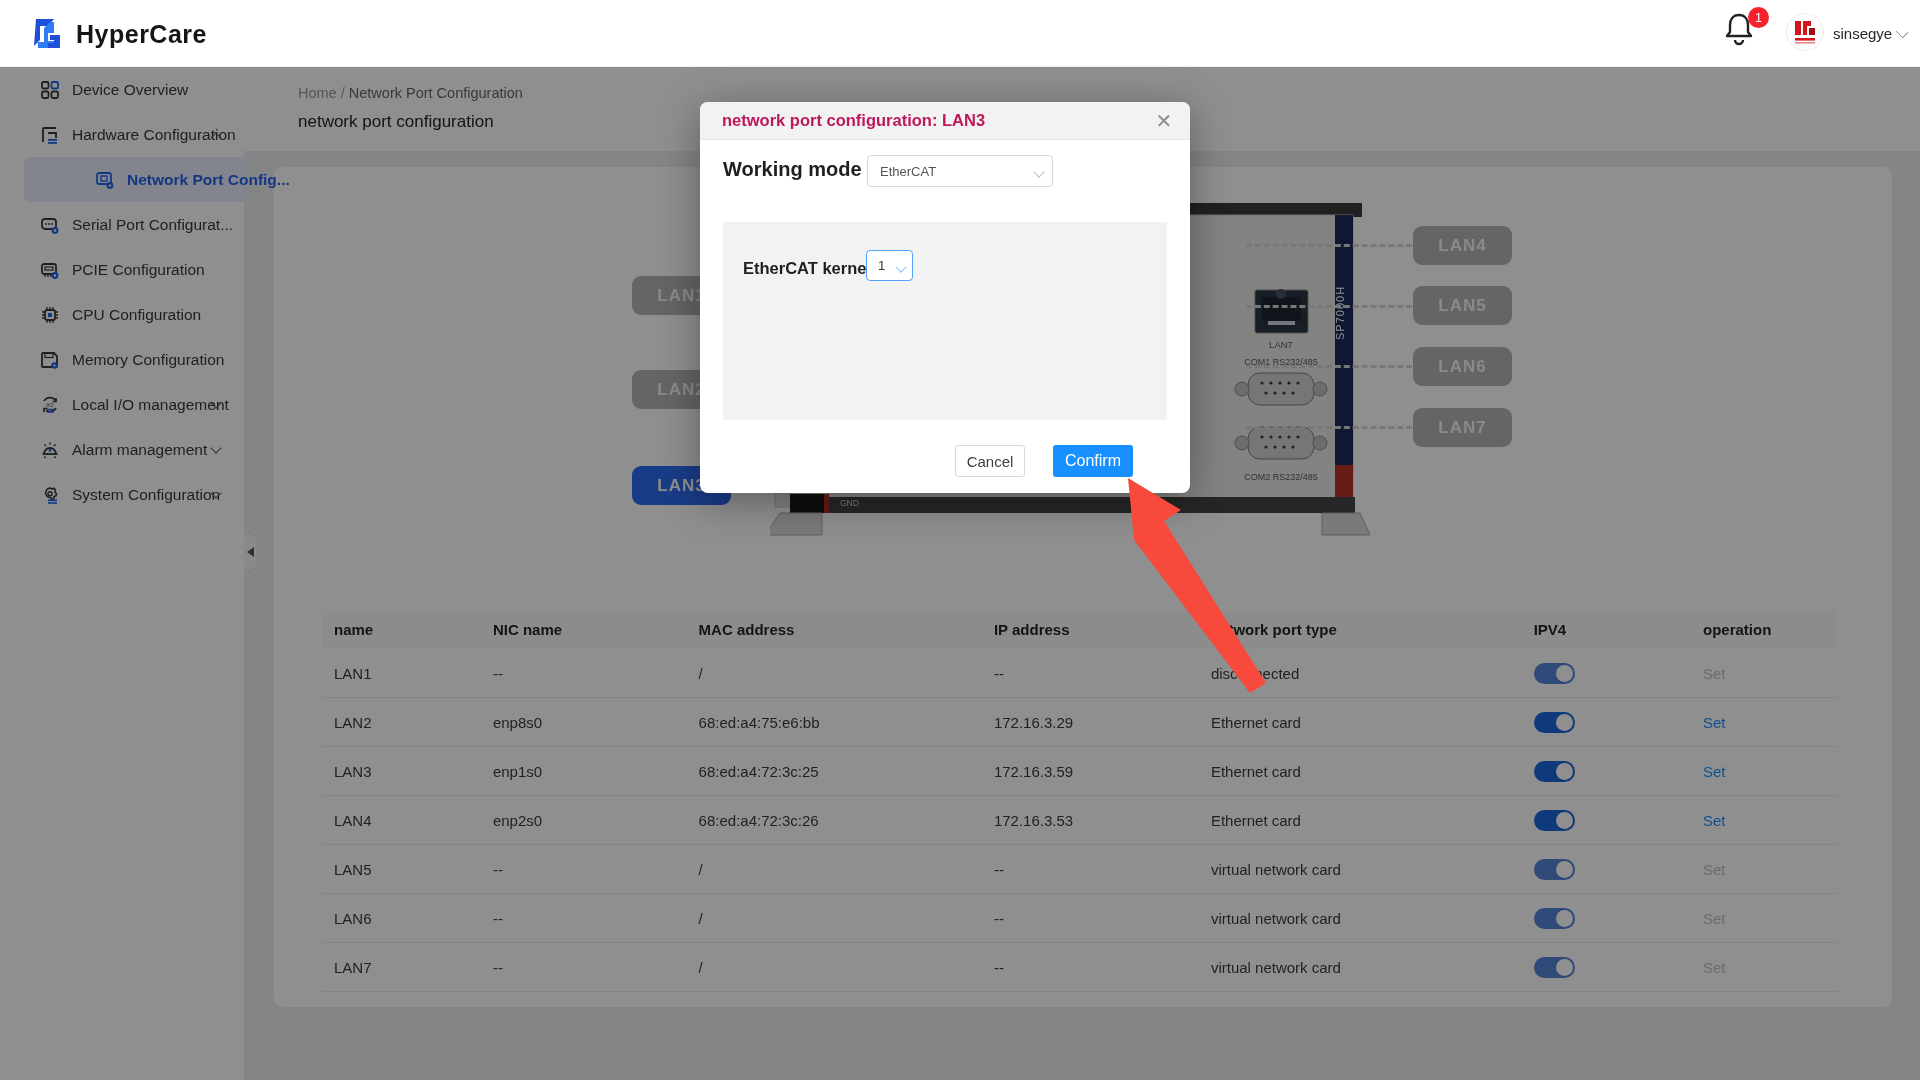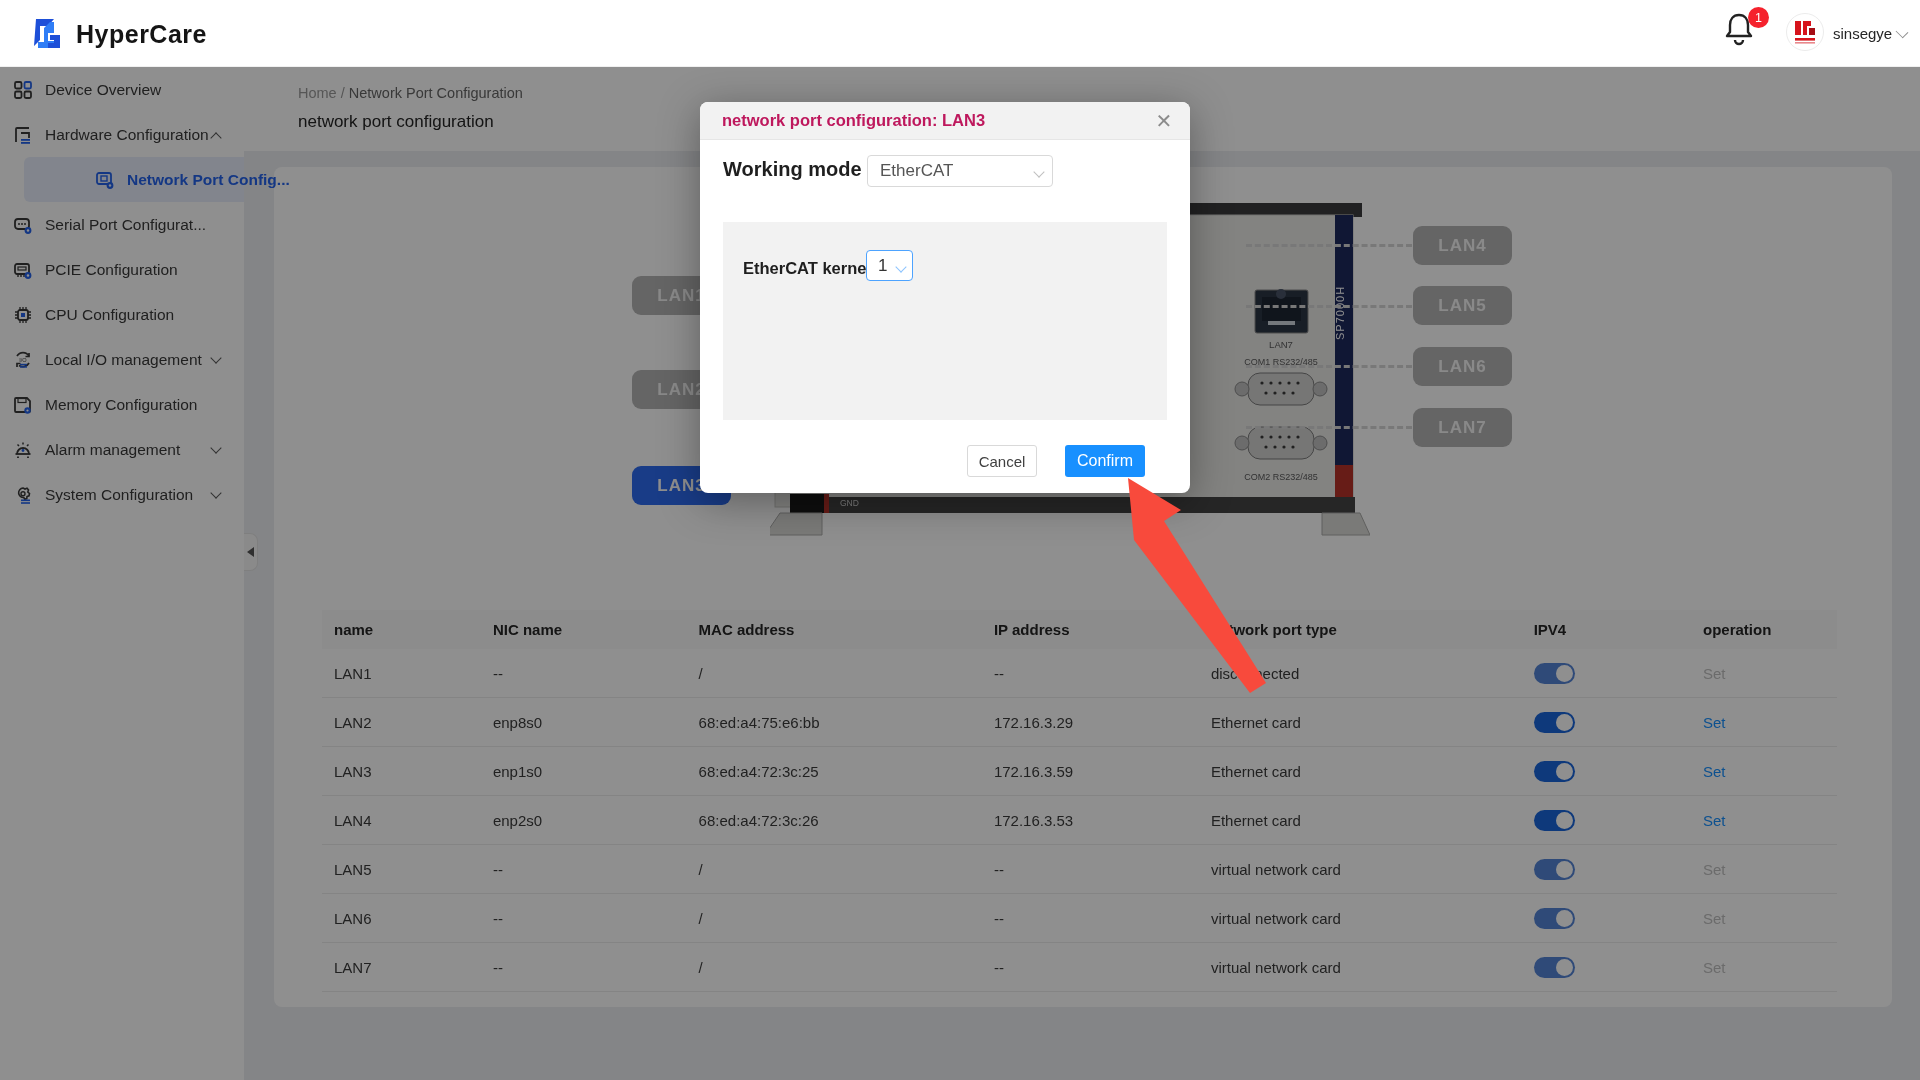--- a/index.html
+++ b/index.html
@@ -11,21 +11,21 @@
   #logo { position:absolute; left:24px; top:13px; display:flex; align-items:center; gap:10px; }
   #logo-text { font-size:25px; font-weight:700; color:#151515; letter-spacing:0.5px; }
   #bell-wrap { position:absolute; left:1722px; top:10px; width:46px; height:46px; }
   #badge { position:absolute; left:1748px; top:7px; min-width:21px; height:21px; border-radius:11px; background:#f5222d; color:#fff; font-size:12.5px; display:flex; align-items:center; justify-content:center; z-index:2; }
   #avatar { position:absolute; left:1786px; top:13px; width:38px; height:38px; border-radius:50%; background:#fff; border:1px solid #ececec; display:flex; align-items:center; justify-content:center; overflow:hidden; }
   #username { position:absolute; left:1833px; top:25px; font-size:15px; color:#262626; }
   #user-caret { position:absolute; left:1897px; top:27px; width:10px; height:10px; border-right:1.6px solid #8c8c8c; border-bottom:1.6px solid #8c8c8c; transform:rotate(45deg) scaleY(0.8); }
 
   
   #sidebar { position:absolute; left:0; top:67px; width:244px; height:1013px; background:#ffffff; z-index:5; }
-  .side-item { display:flex; align-items:center; height:45px; padding-left:13px; font-size:15.5px; color:#3a3a3a; cursor:pointer; position:relative; }
+  .side-item { display:flex; align-items:center; height:45px; padding-left:40px; font-size:15.5px; color:#3a3a3a; cursor:pointer; position:relative; }
   .side-item .lbl { margin-left:12px; white-space:nowrap; }
   .side-item.child { }
   .side-item.active { background:#e8eefc; margin-left:24px; padding-left:71px; border-radius:6px 0 0 6px; color:#2563eb; font-weight:700; }
   .chev { position:absolute; right:24px; width:8px; height:8px; border-right:1.8px solid #595959; border-bottom:1.8px solid #595959; }
   .chev.up { transform:rotate(-135deg); top:22px; }
   .chev.down { transform:rotate(45deg); top:17px; }
   .icn { flex:0 0 20px; height:20px; }
   #collapse-tab { position:absolute; left:244px; top:533px; width:14px; height:38px; background:#f7f7f7; border:1px solid #e2e2e2; border-left:none; border-radius:0 8px 8px 0; display:flex; align-items:center; justify-content:center; z-index:6; }
   #collapse-tab .tri { width:0; height:0; border-top:5px solid transparent; border-bottom:5px solid transparent; border-right:7px solid #555; }
 
@@ -54,28 +54,28 @@
   .setlink { color:#1890ff; cursor:pointer; }
   .setlink.disabled { color:#bfbfbf; cursor:default; }
 
   
   #overlay { position:absolute; left:0; top:67px; width:1920px; height:1013px; background:rgba(0,0,0,0.44); z-index:40; }
   #modal { position:absolute; left:700px; top:102px; width:490px; height:391px; background:#ffffff; border-radius:8px; box-shadow:0 8px 40px rgba(0,0,0,0.35); z-index:50; }
   #modal-head { height:38px; background:#f2f2f2; border-bottom:1px solid #e6e6e6; border-radius:8px 8px 0 0; display:flex; align-items:center; padding-left:22px; position:relative; }
   #modal-title { font-size:16.5px; font-weight:700; color:#be185d; }
   #modal-close { position:absolute; right:14px; top:7px; width:24px; height:24px; font-size:20px; color:#8c8c8c; display:flex; align-items:center; justify-content:center; cursor:pointer; }
   #wm-label { position:absolute; left:23px; top:56px; font-size:20px; font-weight:700; color:#1f1f1f; }
-  .select { border:1px solid #d9d9d9; border-radius:4px; background:#fff; display:flex; align-items:center; position:relative; font-size:17px; color:#555; }
+  .select { border:1px solid #d9d9d9; border-radius:4px; background:#fff; display:flex; align-items:center; position:relative; font-size:13px; color:#555; }
   #wm-select { position:absolute; left:167px; top:53px; width:186px; height:32px; padding-left:12px; }
   .sel-caret { position:absolute; right:9px; top:12px; width:8px; height:8px; border-right:1.6px solid #bfbfbf; border-bottom:1.6px solid #bfbfbf; transform:rotate(45deg); }
   #kernel-panel { position:absolute; left:23px; top:120px; width:444px; height:198px; background:#f2f2f2; }
   #kernel-label { position:absolute; left:20px; top:36px; font-size:16.5px; font-weight:700; color:#1f1f1f; }
   #kernel-select { position:absolute; left:143px; top:28px; width:47px; height:31px; border-color:#4da3ff; padding-left:11px; color:#333; }
   #kernel-select .sel-caret { border-color:#8cc4ff; right:7px; }
-  #modal-footer { position:absolute; left:12px; bottom:16px; width:100%; height:32px;padding-left:41px; }
+  #modal-footer { position:absolute; left:0; bottom:16px; width:100%; height:32px;padding-left:41px; }
   #btn-cancel { position:absolute; left:255px; top:0; width:70px; height:32px; background:#fff; border:1px solid #d9d9d9; border-radius:3px; font-size:15px; color:#404040; display:flex; align-items:center; justify-content:center; cursor:pointer; }
   #btn-confirm { position:absolute; left:353px; top:0; width:80px; height:32px; background:#1890ff; border:none; border-radius:3px; font-size:16px; color:#ffffff; display:flex; align-items:center; justify-content:center; cursor:pointer; }
   #arrow-svg { position:absolute; left:0; top:0; width:1920px; height:1080px; z-index:60; pointer-events:none; }
 </style>
 </head>
 <body>
 
 <div id="header">
   <div id="logo">
     <svg width="42" height="42" viewBox="0 0 42 42">
@@ -156,41 +156,41 @@
     <span class="lbl">PCIE Configuration</span>
   </div>
   <div class="side-item child">
     <svg class="icn" viewBox="0 0 20 20">
         <rect x="5" y="5" width="10" height="10" rx="2" fill="none" stroke="#3a3a3a" stroke-width="1.8"></rect>
         <rect x="8" y="8" width="4" height="4" fill="#2563eb"></rect>
         <path d="M7 2 L7 5 M10 2 L10 5 M13 2 L13 5 M7 15 L7 18 M10 15 L10 18 M13 15 L13 18 M2 7 L5 7 M2 10 L5 10 M2 13 L5 13 M15 7 L18 7 M15 10 L18 10 M15 13 L18 13" stroke="#3a3a3a" stroke-width="1.3"></path>
       </svg>
     <span class="lbl">CPU Configuration</span>
   </div>
+  <div class="side-item child">
+    <svg class="icn" viewBox="0 0 20 20">
+        <path d="M3 3 L14 3 L17 6 L17 16 Q17 17 16 17 L3 17 Q2 17 2 16 L2 4 Q2 3 3 3 Z" fill="none" stroke="#3a3a3a" stroke-width="1.8"></path>
+        <rect x="5" y="3.5" width="8" height="4" fill="none" stroke="#3a3a3a" stroke-width="1.2"></rect>
+        <circle cx="14.5" cy="15.5" r="3.2" fill="#2563eb"></circle>
+        <circle cx="14.5" cy="15.5" r="1.1" fill="#fff"></circle>
+      </svg>
+    <span class="lbl">Memory Configuration</span>
+  </div>
   <div class="side-item">
     <svg class="icn" viewBox="0 0 20 20">
         <path d="M4 6 A7 7 0 0 1 16 6" fill="none" stroke="#3a3a3a" stroke-width="1.7"></path>
         <path d="M16 3 L16 6.5 L12.5 6.5" fill="none" stroke="#3a3a3a" stroke-width="1.7"></path>
         <path d="M16 13 A7 7 0 0 1 6 15.5" fill="none" stroke="#3a3a3a" stroke-width="1.7"></path>
         <path d="M4 17 L4 13.5 L7.5 13.5" fill="none" stroke="#3a3a3a" stroke-width="1.7"></path>
         <text x="6.2" y="11.5" font-size="5.6" fill="#3a3a3a" font-family="Liberation Sans,sans-serif">I/O</text>
         <rect x="7" y="13.8" width="7" height="1.5" fill="#2563eb"></rect>
         <rect x="7" y="16.2" width="7" height="1.5" fill="#2563eb"></rect>
       </svg>
     <span class="lbl">Local I/O management</span>
     <span class="chev down"></span>
-  </div>
-  <div class="side-item child">
-    <svg class="icn" viewBox="0 0 20 20">
-        <path d="M3 3 L14 3 L17 6 L17 16 Q17 17 16 17 L3 17 Q2 17 2 16 L2 4 Q2 3 3 3 Z" fill="none" stroke="#3a3a3a" stroke-width="1.8"></path>
-        <rect x="5" y="3.5" width="8" height="4" fill="none" stroke="#3a3a3a" stroke-width="1.2"></rect>
-        <circle cx="14.5" cy="15.5" r="3.2" fill="#2563eb"></circle>
-        <circle cx="14.5" cy="15.5" r="1.1" fill="#fff"></circle>
-      </svg>
-    <span class="lbl">Memory Configuration</span>
   </div>
   <div class="side-item">
     <svg class="icn" viewBox="0 0 20 20">
         <path d="M4 14 A6 6 0 0 1 16 14" fill="none" stroke="#3a3a3a" stroke-width="1.8"></path>
         <line x1="2.5" y1="14" x2="17.5" y2="14" stroke="#3a3a3a" stroke-width="1.8"></line>
         <circle cx="10" cy="10.5" r="1.4" fill="#2563eb"></circle>
         <path d="M4.5 4.5 L6 6 M15.5 4.5 L14 6 M10 2.5 L10 4.5" stroke="#3a3a3a" stroke-width="1.5"></path>
         <path d="M5 16.5 L5 18 M15 16.5 L15 18" stroke="#3a3a3a" stroke-width="1.8"></path>
       </svg>
     <span class="lbl">Alarm management</span>

